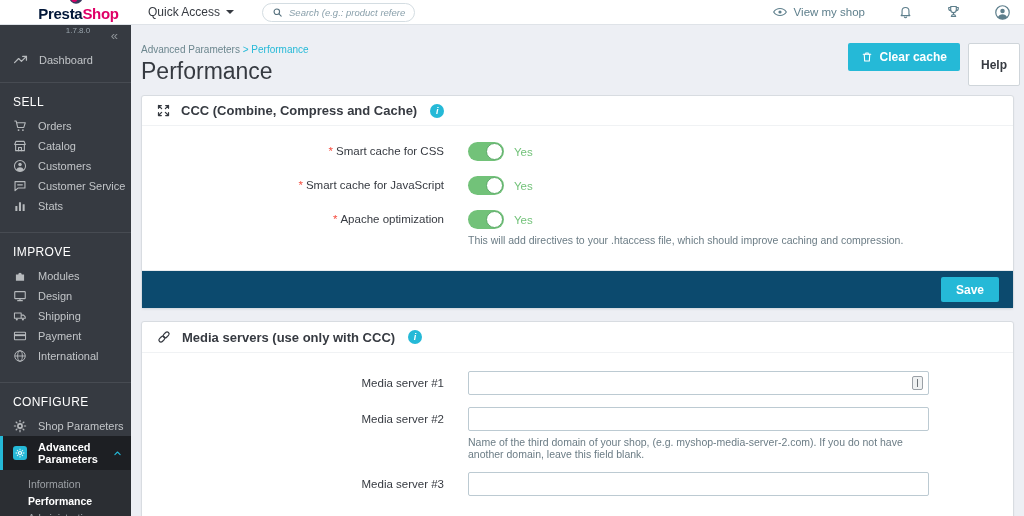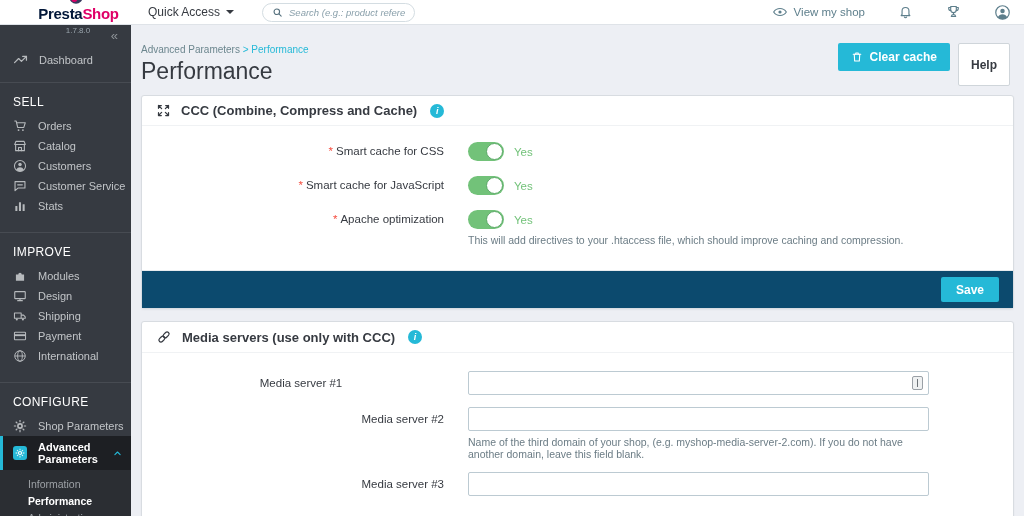--- a/index.html
+++ b/index.html
@@ -43,21 +43,21 @@
   .sub-item { display:block; padding:2.5px 13px 2.5px 28px; font-size:10.5px; color:#9da1a6; cursor:pointer; }
   .sub-item.active { color:#fff; font-weight:700; }
 
   
   .content { position:absolute; top:25px; left:131px; right:0; bottom:0; overflow:hidden; padding:19px 10px 0; }
   .breadcrumb { font-size:10px; color:#6c868e; }
   .breadcrumb .bc-sep, .breadcrumb .bc-current { color:#25b9d7; }
   .bc-parent { cursor:pointer; }
   .bc-current { cursor:pointer; }
   .page-title { font-size:23px; font-weight:400; color:#363a41; margin-top:3px; }
-  .header-actions { position:absolute; top:18px; right:14px; display:flex; gap:8px; }
+  .header-actions { position:absolute; top:18px; right:4px; display:flex; gap:8px; }
   .btn-clear { display:flex; align-items:center; gap:7px; height:28px; padding:0 13px; background:#25b9d7;
                color:#fff; font-size:12px; font-weight:700; border:none; border-radius:2px; cursor:pointer;
                font-family:"Liberation Sans", sans-serif; }
   .btn-help { height:43px; padding:0 12px; background:#fff; color:#363a41; font-size:12px; font-weight:600;
               border:1px solid #cfd5da; border-radius:2px; cursor:pointer; font-family:"Liberation Sans", sans-serif; }
 
   
   .panel { background:#fff; border:1px solid #d8dce1; border-radius:3px; box-shadow:0 1px 2px rgba(0,0,0,0.05); }
   .panel-ccc { margin-top:10px; }
   .panel-media { margin-top:12px; }
@@ -400,21 +400,21 @@
                 <rect x="11.5" y="9" width="10" height="6" rx="3"></rect>
               </g>
             </svg>
         </span>
         <span>Media servers (use only with CCC)</span>
         <span class="info-dot">i</span>
       </div>
       <div class="panel-body" style="padding-top:18px;">
 
         <div class="form-row media-row">
-          <div class="flabel" style="padding-top:6px;text-align:center;">Media server #1</div>
+          <div class="flabel" style="padding-top:6px;">Media server #1</div>
           <div class="fcontrol">
             <div class="media-input-wrap">
               <input type="text" class="media-input" value="" style="">
               <span class="input-addon"></span>
             </div>
           </div>
         </div>
 
         <div class="form-row media-row">
           <div class="flabel" style="padding-top:6px;">Media server #2</div>

